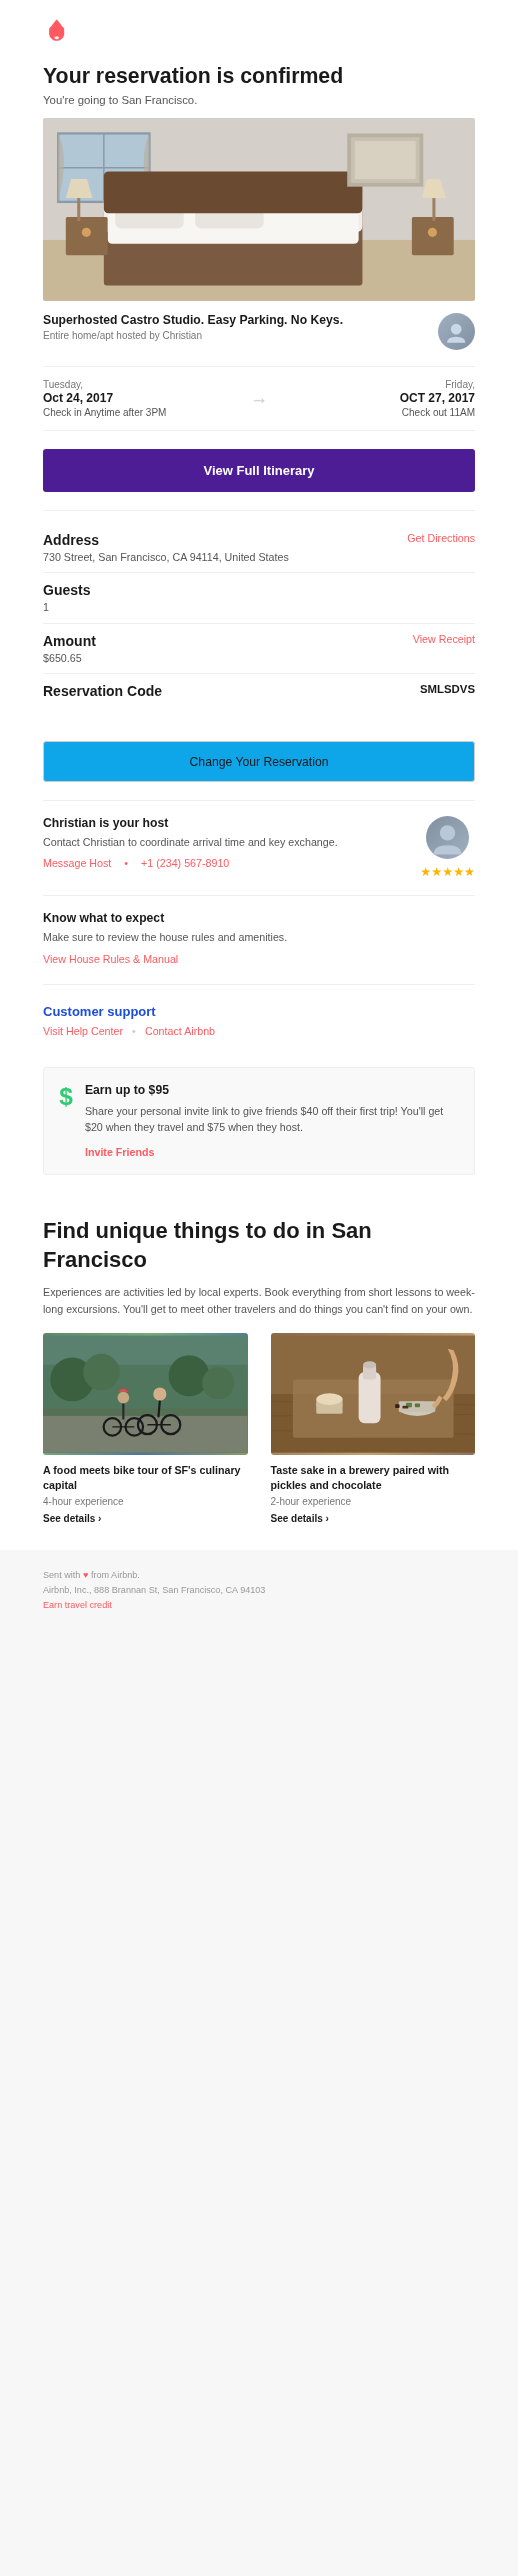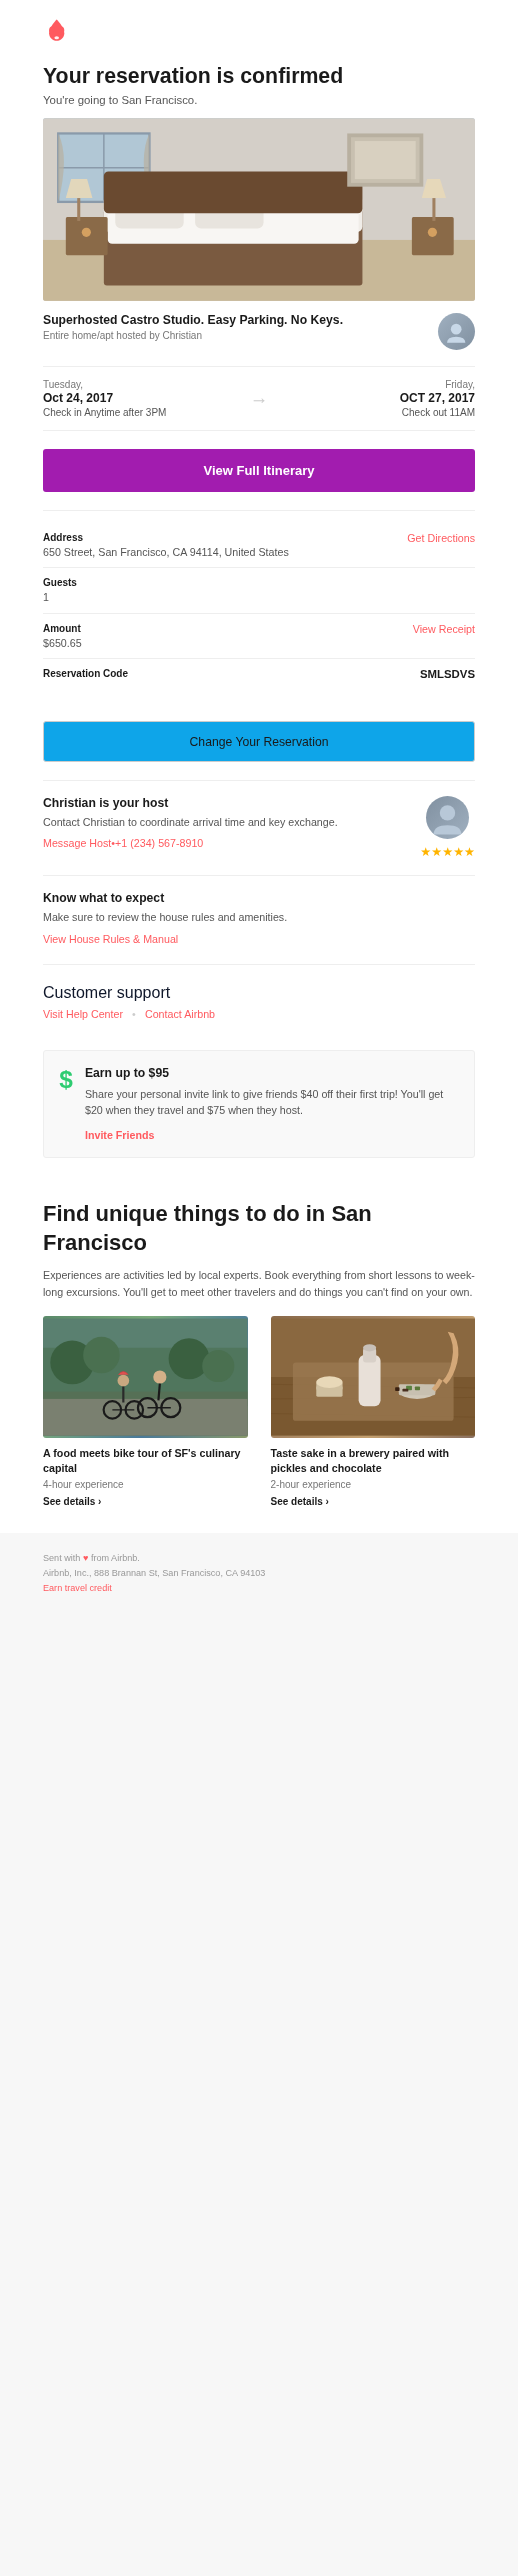--- a/index.html
+++ b/index.html
@@ -122,21 +122,21 @@
       color: #555;
     }
     .date-arrow {
       color: #ccc;
       font-size: 18.3px;
       padding: 0 12.2px;
       flex-shrink: 0;
     }
     .cta-button {
       display: block;
-      background: #a21caf;
+      background: #4c1d95;
       color: #fff;
       text-align: center;
       padding: 13.7px;
       font-size: 13px;
       font-weight: 600;
       border-radius: 3px;
       margin-bottom: 18.3px;
       cursor: pointer;
       border: none;
       width: 100%;
@@ -150,21 +150,21 @@
       display: flex;
       justify-content: space-between;
       align-items: flex-start;
       padding: 9.1px 0;
       border-bottom: 0.8px solid #eee;
     }
     .detail-row:last-child {
       border-bottom: none;
     }
     .detail-label {
-      font-size: 10px;
+      font-size: 14px;
       font-weight: 600;
       color: #1a1a1a;
       margin-bottom: 3px;
     }
     .detail-value {
       font-size: 10.7px;
       color: #555;
     }
     .detail-link {
       color: #FF5A5F;
@@ -210,21 +210,21 @@
       margin-bottom: 6.1px;
     }
     .host-info p {
       font-size: 10.7px;
       color: #555;
       margin-bottom: 9.1px;
     }
     .host-contact {
       display: flex;
       align-items: center;
-      gap: 0;
+      gap: 13px;
       font-size: 10.7px;
     }
     .host-contact a {
       color: #FF5A5F;
       text-decoration: none;
       font-weight: 500;
     }
     .host-contact span {
       color: #FF5A5F;
     }
@@ -269,23 +269,23 @@
       color: #FF5A5F;
       text-decoration: none;
       font-size: 10.7px;
       font-weight: 500;
     }
     .support-section {
       padding: 18.3px 0;
       border-top: 0.8px solid #eee;
     }
     .support-section h3 {
-      font-size: 16px;
-      font-weight: 400;
-      color: #0f172a;
+      font-size: 13px;
+      font-weight: 700;
+      color: #1d4ed8;
       margin-bottom: 6.1px;
     }
     .support-links {
       display: flex;
       align-items: center;
       gap: 9.1px;
       font-size: 10.7px;
     }
     .support-links a {
       color: #FF5A5F;
@@ -505,21 +505,21 @@
         <div class="date-sublabel">Check out 11AM</div>
       </div>
     </div>
 
     <button class="cta-button">View Full Itinerary</button>
 
     <div class="details-section">
       <div class="detail-row">
         <div>
           <div class="detail-label">Address</div>
-          <div class="detail-value">650 Street, San Francisco, CA 94114, United States</div>
+          <div class="detail-value">730 Street, San Francisco, CA 94114, United States</div>
         </div>
         <a class="detail-link">Get Directions</a>
       </div>
 
       <div class="detail-row">
         <div>
           <div class="detail-label">Guests</div>
           <div class="detail-value">1</div>
         </div>
       </div>

